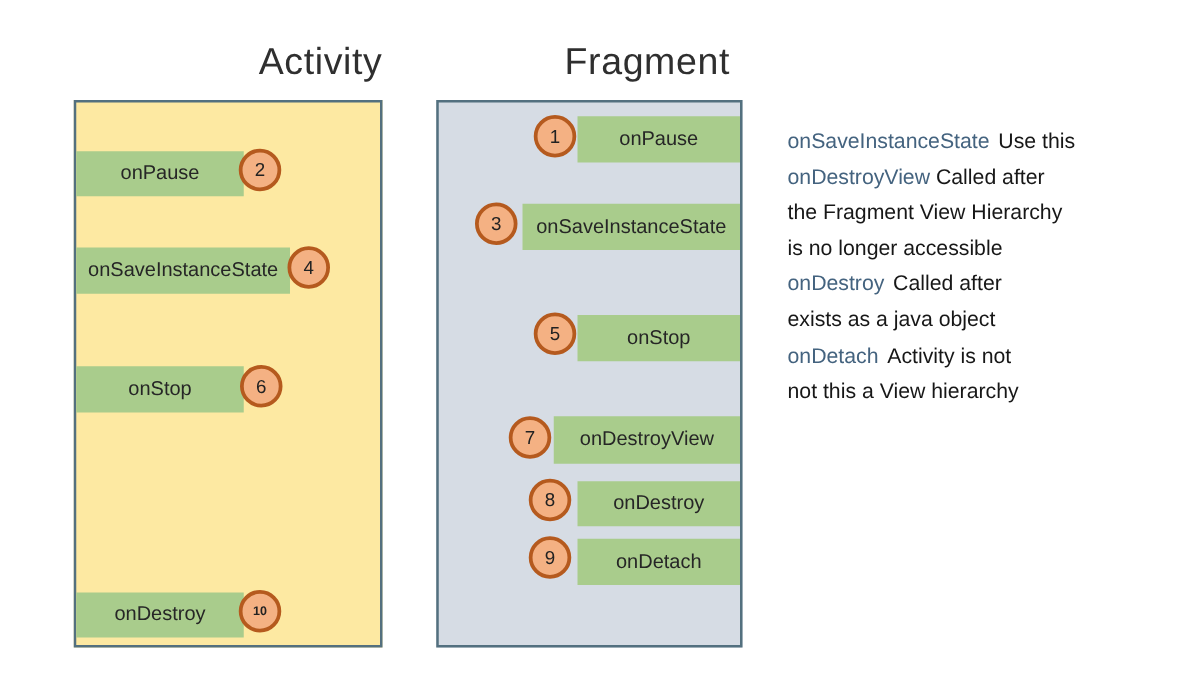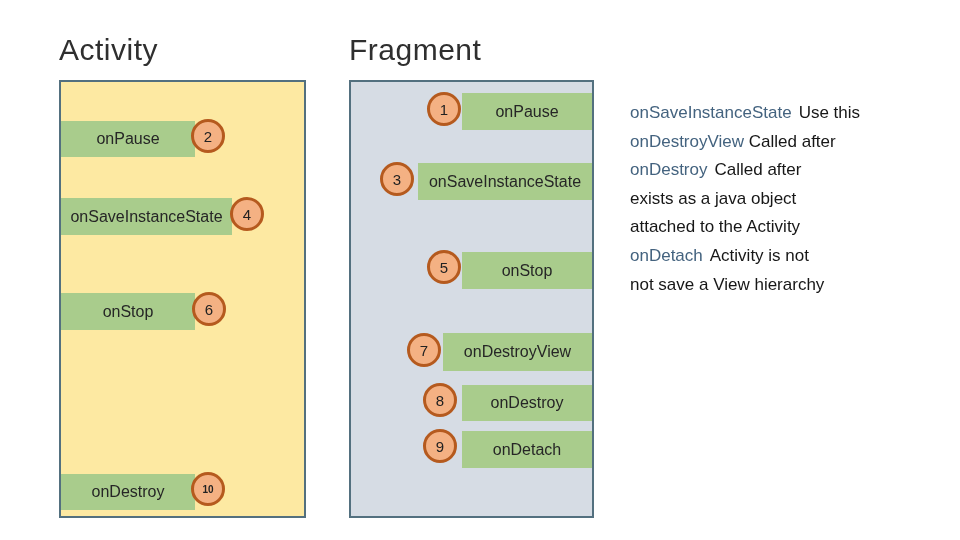--- a/index.html
+++ b/index.html
@@ -1,23 +1,23 @@
 <!DOCTYPE html>
 <html><head>
 <meta charset="utf-8">
 <style>
   * { margin:0; padding:0; box-sizing:border-box; }
   html,body { width:960px; height:540px; background:#ffffff; overflow:hidden;
               font-family:"Liberation Sans", sans-serif; }
   .canvas { position:relative; width:960px; height:540px; background:#ffffff; }
 
-  .panel-title { position:absolute; text-align:left; font-size:30px;
+  .panel-title { position:absolute; text-align:right; font-size:30px;
                  color:#2f2f2f; letter-spacing:0.5px; }
   #activity-title { left:59px; top:33px; width:247px; }
-  #fragment-title { left:349px; top:33px; width:245px; }
+  #fragment-title { left:339px; top:33px; width:245px; }
 
   .panel { position:absolute; top:80px; height:438px; border:2px solid #53707f; }
   #activity-panel { left:59px; width:247px; background:#fde9a2; }
   #fragment-panel { left:349px; width:245px; background:#d6dce4; }
 
   .gbox { position:absolute; background:#a9cc8c; display:flex;
           align-items:center; justify-content:center;
           font-size:16px; color:#262626; z-index:1; }
   .gbox.flush-left  { left:0; }
   .gbox.flush-right { right:0; }
@@ -113,22 +113,23 @@
     </div>
     <div class="gbox flush-right" style="top:349px;width:130px;height:37px;">
       <span>onDetach</span>
     </div>
   </div>
 
   <div class="notes">
     <div class="note-line"><span class="kw">onSaveInstanceState</span><span class="kw-gap"></span><span>Use this</span></div>
 
     <div class="note-line"><span class="kw">onDestroyView</span> <span>Called after</span></div>
+    <div class="note-line">the Fragment View Hierarchy</div>
+    <div class="note-line">is no longer accessible</div>
 
     <div class="note-line"><span class="kw">onDestroy</span><span class="kw-gap"></span><span>Called after</span></div>
     <div class="note-line">exists as a java object</div>
-    <div class="note-line">attached to the Activity</div>
 
     <div class="note-line"><span class="kw">onDetach</span><span class="kw-gap"></span><span>Activity is not</span></div>
-    <div class="note-line">not save a View hierarchy</div>
+    <div class="note-line">not this a View hierarchy</div>
   </div>
 
 </div>
 
 </body></html>

